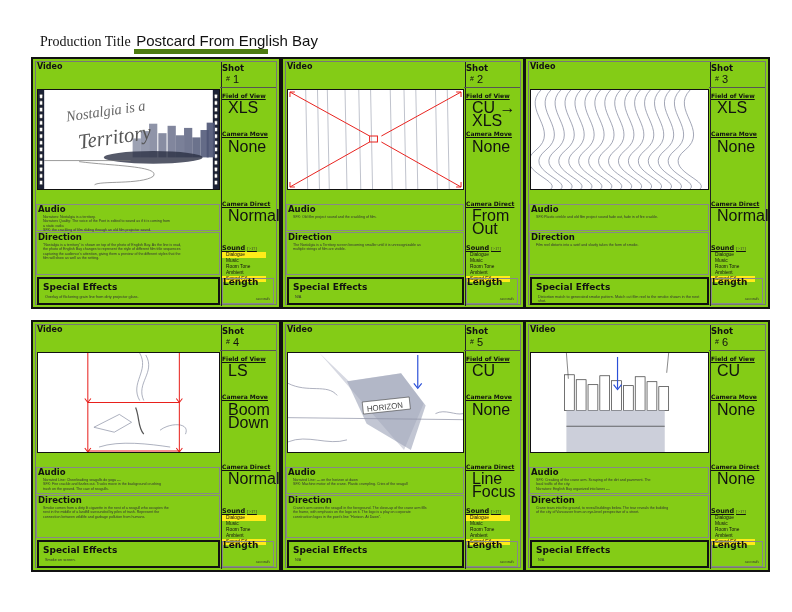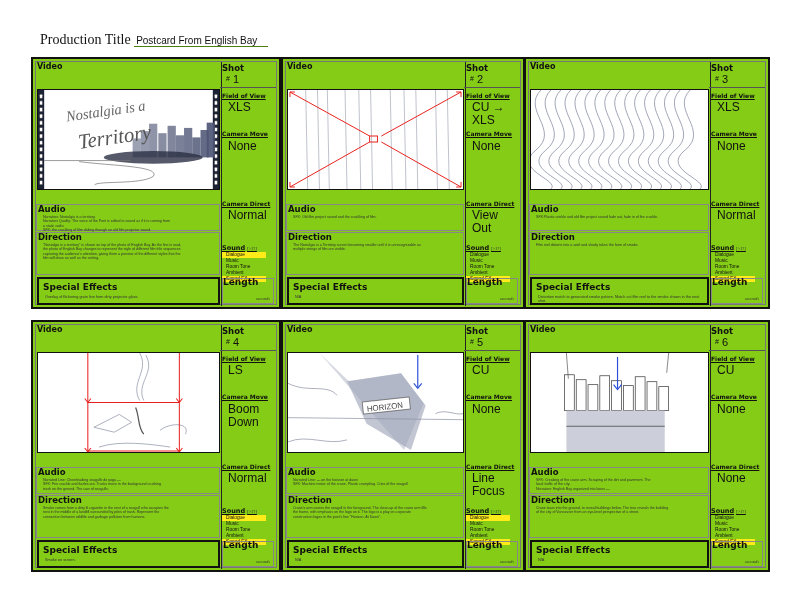--- a/index.html
+++ b/index.html
@@ -2,38 +2,38 @@
 <html><head>
 <meta charset="utf-8">
 <style>
   * { box-sizing: border-box; margin: 0; padding: 0; }
   body {
     width: 792px; height: 612px; background: #ffffff; position: relative;
     font-family: "Liberation Sans", sans-serif; color: #111; overflow: hidden;
   }
   .header { position: absolute; top: 32px; left: 40px; width: 720px; height: 20px; font-family: "Liberation Serif", serif; font-size: 14px; }
   .hfield { position: absolute; top: 0; white-space: nowrap; }
-  .hval { display: inline-block; border-bottom: 1px solid #4d7c0f; font-family: "Liberation Sans", sans-serif; font-size: 10px; padding-left: 2px; vertical-align: baseline; }
+  .hval { display: inline-block; border-bottom: 5px solid #4d7c0f; font-family: "Liberation Sans", sans-serif; font-size: 15px; padding-left: 2px; vertical-align: baseline; }
   .hval.center { text-align: center; }
 
   .panel { position: absolute; border: 2px solid #111; background: #84cc16; }
   .panel-inner { position: absolute; left: 2px; top: 2px; right: 2px; bottom: 2px; border: 1px solid #777; }
 
   .video-area { position: absolute; left: 0; top: 0; border-right: 1px solid #222; }
   .label-bold { font-family: "DejaVu Sans", sans-serif; font-weight: bold; font-size: 8px; position: absolute; }
   .frame { position: absolute; border: 1.5px solid #111; background: #fff; overflow: hidden; }
   .frame svg { width: 100%; height: 100%; display: block; }
 
   .side { position: absolute; top: 0; right: 0; }
   .shot-box { position: absolute; left: 0; right: 0; top: 0; height: 26px; border-bottom: 1px solid #555; }
   .shot-label { font-family: "DejaVu Sans", sans-serif; font-weight: bold; font-size: 8.5px; position: absolute; left: 2px; top: 1px; }
   .shot-num { position: absolute; left: 6px; top: 11px; font-size: 11px; }
   .shot-num .hash { font-size: 7px; margin-right: 3px; vertical-align: 2px; }
   .side-sub { font-family: "DejaVu Sans", sans-serif; font-weight: bold; font-size: 6px; text-decoration: underline; position: absolute; left: 2px; }
-  .side-val { position: absolute; left: 8px; font-size: 12px; line-height: 13px; }
+  .side-val { position: absolute; left: 8px; font-size: 16px; line-height: 13px; }
 
   .audio-box { position: absolute; border: 1px solid #888; }
   .dir-box { position: absolute; border: 1px solid #888; }
   .sec-title { font-family: "DejaVu Sans", sans-serif; font-weight: bold; font-size: 8.5px; position: absolute; left: 1px; top: -1px; }
   .small-text { position: absolute; left: 6px; font-size: 3.6px; line-height: 4.4px; color: #333; white-space: pre-line; }
 
   .sound-list { position: absolute; left: 2px; }
   .sound-title { font-family: "DejaVu Sans", sans-serif; font-weight: bold; font-size: 6.5px; text-decoration: underline; }
   .sound-title .hint { font-weight: normal; text-decoration: none; font-size: 4.5px; font-family: "Liberation Serif", serif; margin-left: 2px; color: #333; }
   .sound-item { font-size: 4.8px; line-height: 6px; padding-left: 4px; width: 44px; }
@@ -198,21 +198,21 @@
       <div class="side" style="width: 56px; height: 244px;">
         <div class="shot-box">
           <span class="shot-label">Shot</span>
           <span class="shot-num"><span class="hash">#</span><span class="shot-val">2</span></span>
         </div>
         <span class="side-sub" style="top:30px;">Field of View</span>
         <span class="side-val fov-val" style="top:39px;">CU → XLS</span>
         <span class="side-sub" style="top:68px;">Camera Move</span>
         <span class="side-val move-val" style="top:78px; white-space:pre-line;">None</span>
         <span class="side-sub" style="top:138px;">Camera Direct</span>
-        <span class="side-val dir-val" style="top:147px; white-space:pre-line;">View
+        <span class="side-val dir-val" style="top:147px; white-space:pre-line;">From
 Out</span>
         <div class="sound-list" style="top:182px;">
           <div class="sound-title"><span>Sound</span><span class="hint">[&gt;1?]</span></div>
           <div class="sound-items">
               <div class="sound-item">Dialogue</div>
               <div class="sound-item">Music</div>
               <div class="sound-item">Room Tone</div>
               <div class="sound-item">Ambient</div>
               <div class="sound-item hl">Sound FX</div>
             </div>

